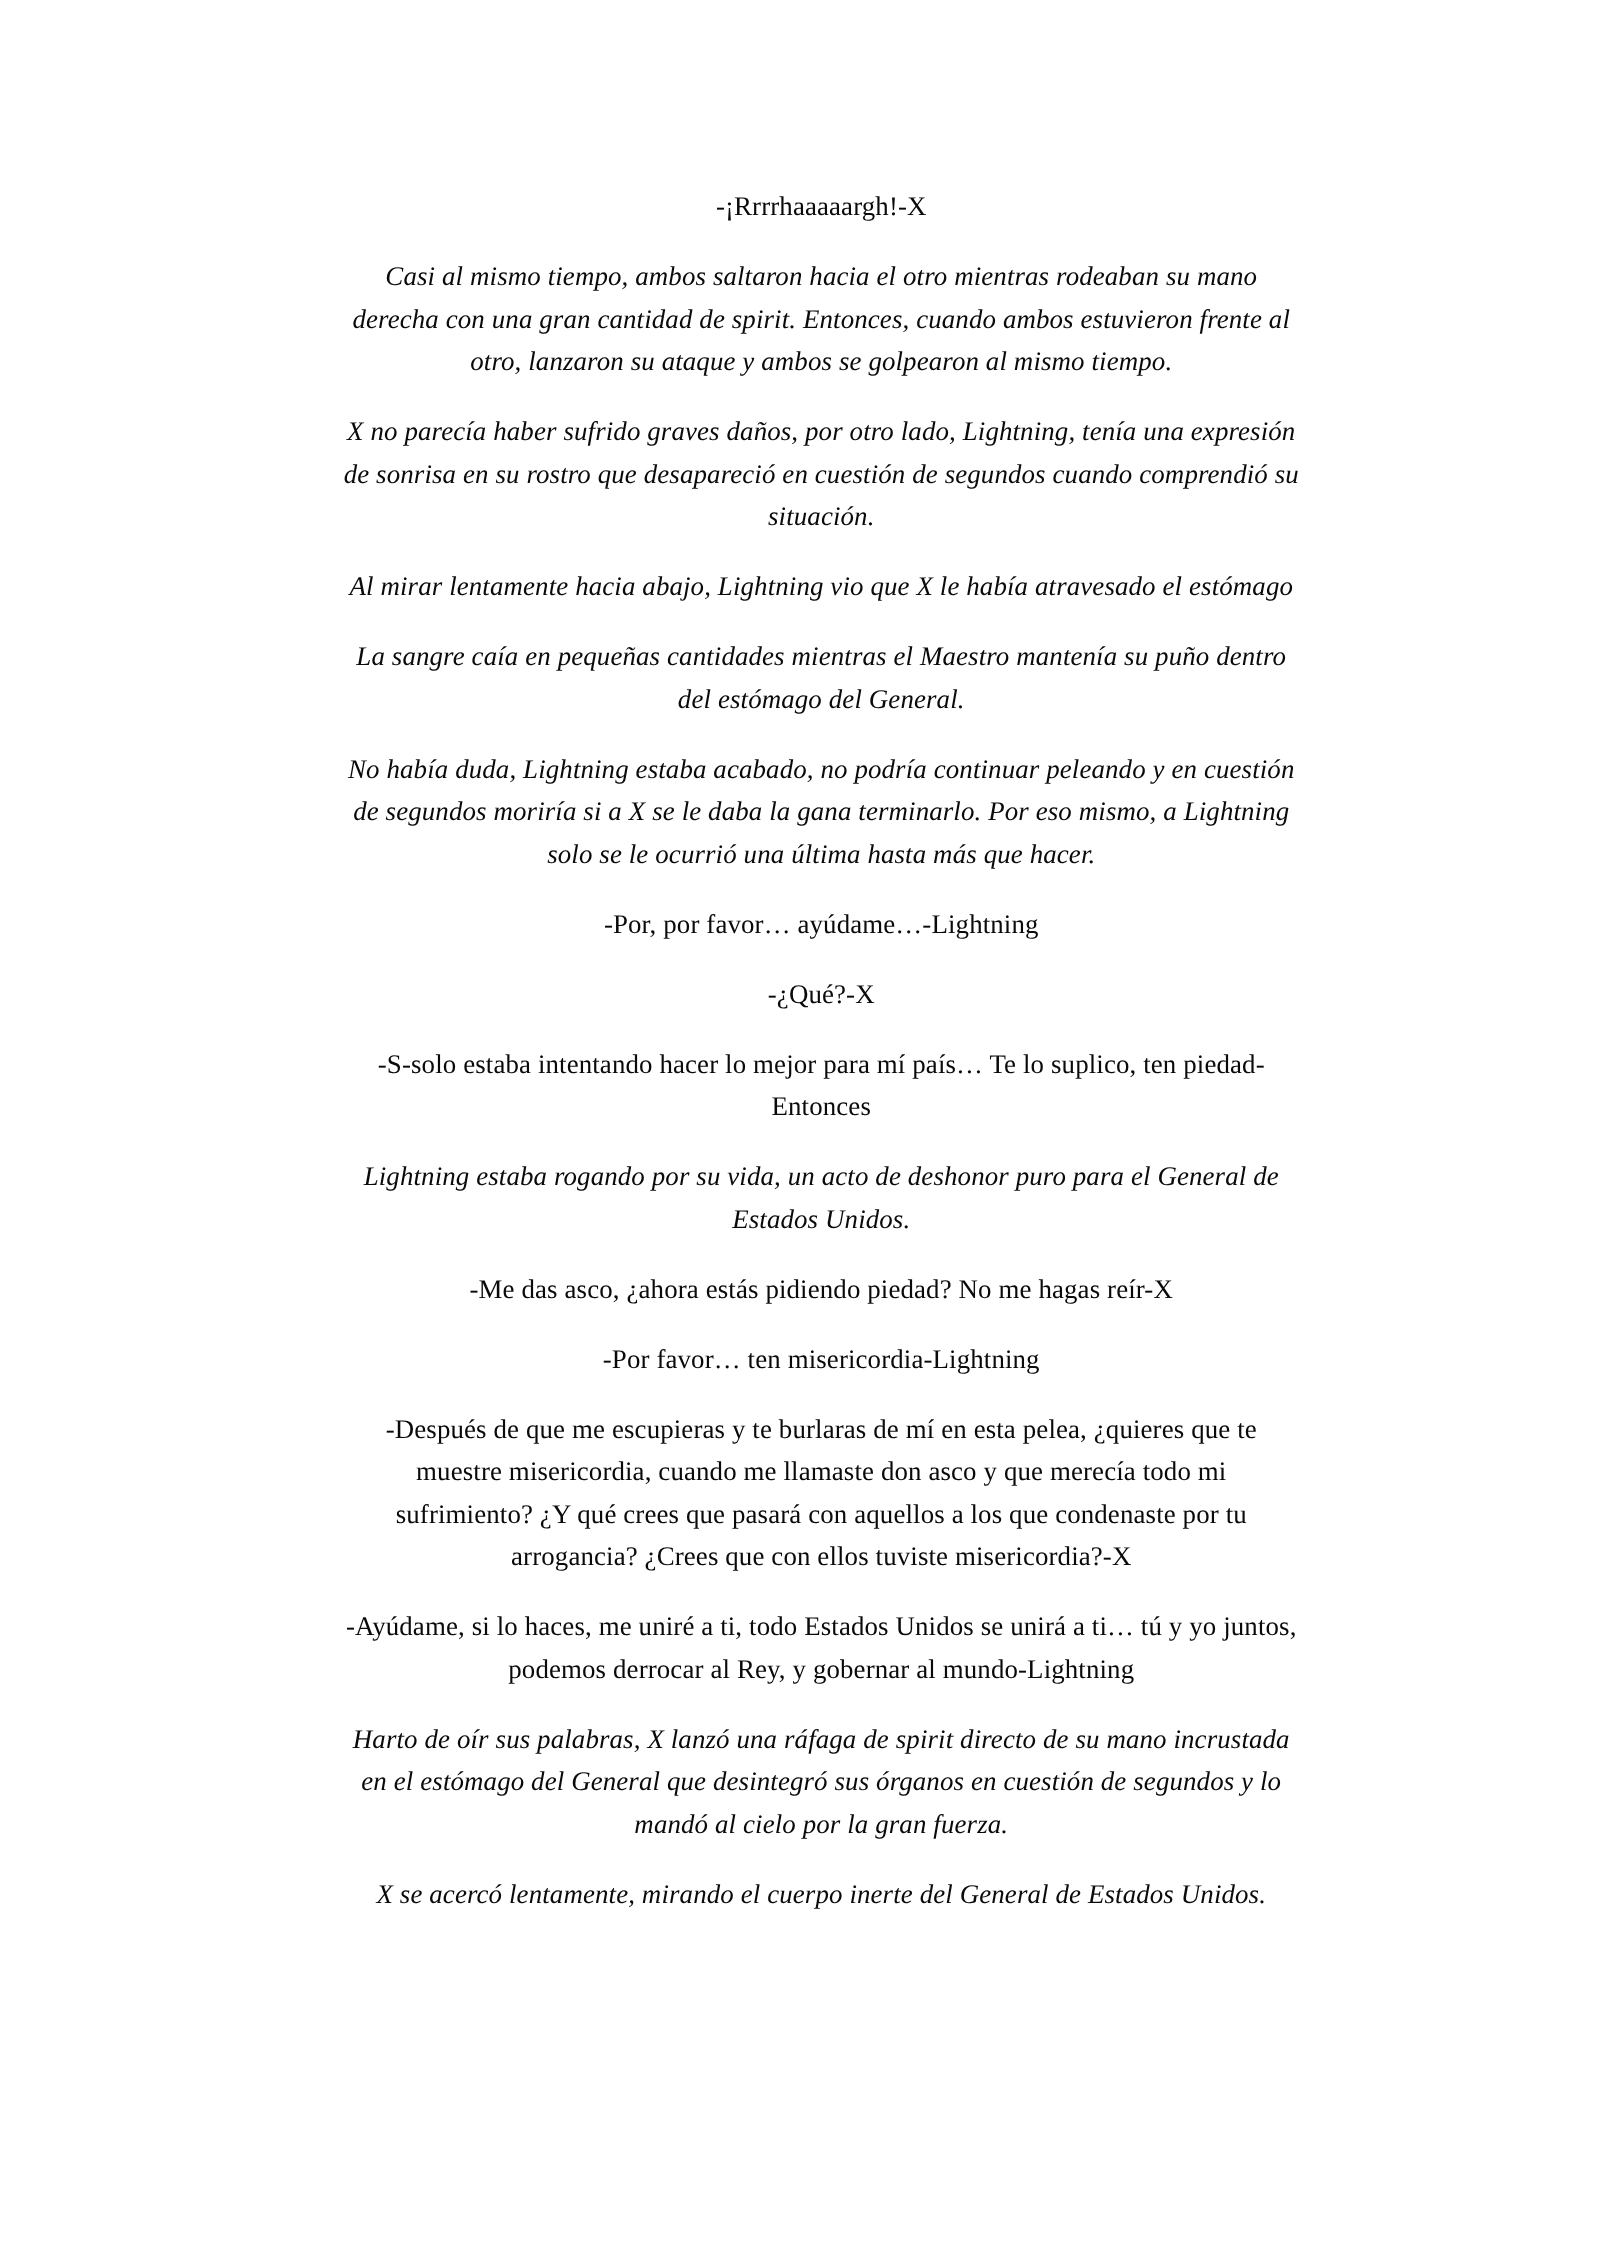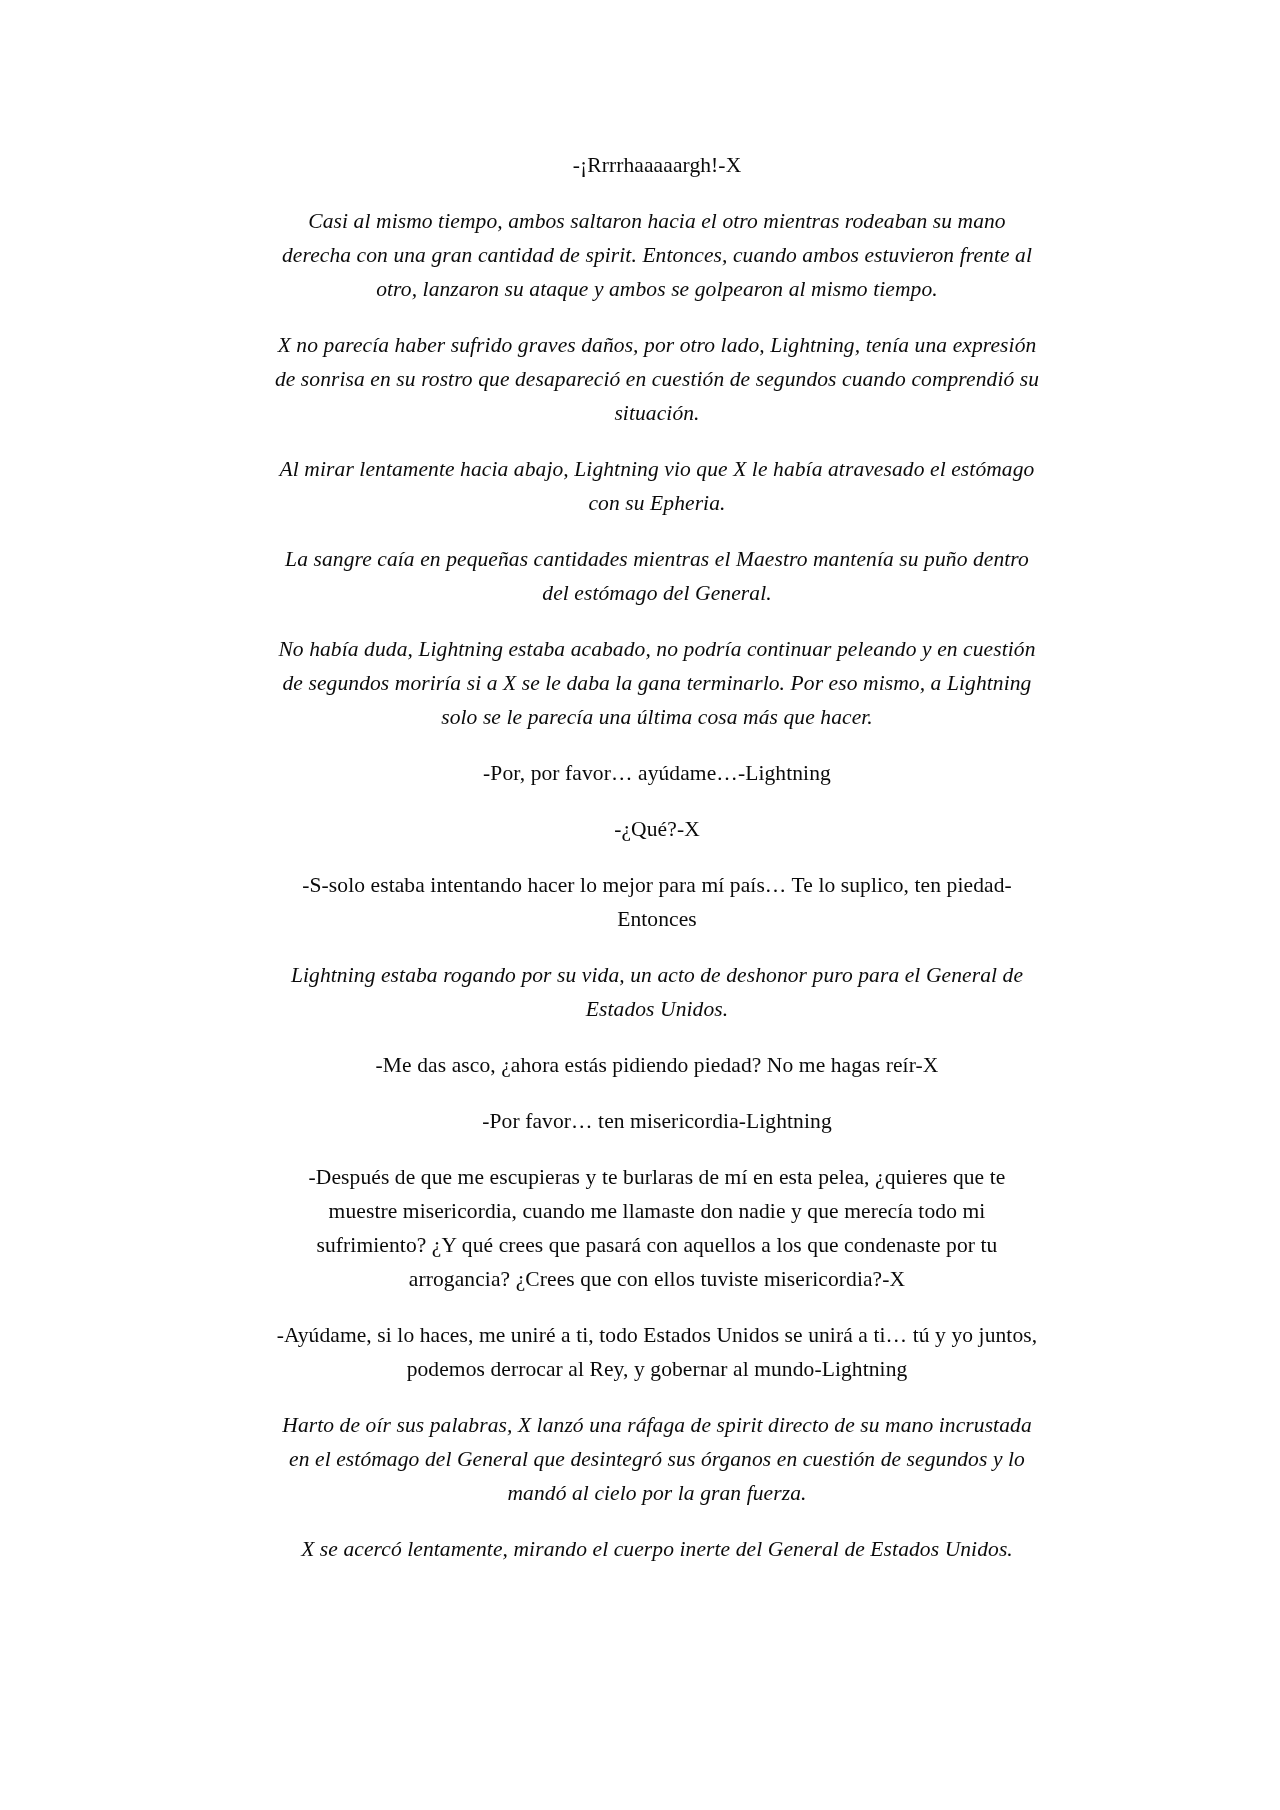--- a/index.html
+++ b/index.html
@@ -64,32 +64,31 @@
     </p>
 
     <p class="para italic">
       <span class="line">X no parecía haber sufrido graves daños, por otro lado, Lightning, tenía una expresión</span>
       <span class="line">de sonrisa en su rostro que desapareció en cuestión de segundos cuando comprendió su</span>
       <span class="line">situación.</span>
     </p>
 
     <p class="para italic">
       <span class="line">Al mirar lentamente hacia abajo, Lightning vio que X le había atravesado el estómago</span>
-      <span class="line">con su Epheria.</span>
     </p>
 
     <p class="para italic">
       <span class="line">La sangre caía en pequeñas cantidades mientras el Maestro mantenía su puño dentro</span>
       <span class="line">del estómago del General.</span>
     </p>
 
     <p class="para italic">
       <span class="line">No había duda, Lightning estaba acabado, no podría continuar peleando y en cuestión</span>
       <span class="line">de segundos moriría si a X se le daba la gana terminarlo. Por eso mismo, a Lightning</span>
-      <span class="line">solo se le parecía una última cosa más que hacer.</span>
+      <span class="line">solo se le ocurrió una última hasta más que hacer.</span>
     </p>
 
     <p class="para">
       <span class="line">-Por, por favor… ayúdame…-Lightning</span>
     </p>
 
     <p class="para">
       <span class="line">-¿Qué?-X</span>
     </p>
 
@@ -106,21 +105,21 @@
     <p class="para">
       <span class="line">-Me das asco, ¿ahora estás pidiendo piedad? No me hagas reír-X</span>
     </p>
 
     <p class="para">
       <span class="line">-Por favor… ten misericordia-Lightning</span>
     </p>
 
     <p class="para">
       <span class="line">-Después de que me escupieras y te burlaras de mí en esta pelea, ¿quieres que te</span>
-      <span class="line">muestre misericordia, cuando me llamaste don nadie y que merecía todo mi</span>
+      <span class="line">muestre misericordia, cuando me llamaste don asco y que merecía todo mi</span>
       <span class="line">sufrimiento? ¿Y qué crees que pasará con aquellos a los que condenaste por tu</span>
       <span class="line">arrogancia? ¿Crees que con ellos tuviste misericordia?-X</span>
     </p>
 
     <p class="para">
       <span class="line">-Ayúdame, si lo haces, me uniré a ti, todo Estados Unidos se unirá a ti… tú y yo juntos,</span>
       <span class="line">podemos derrocar al Rey, y gobernar al mundo-Lightning</span>
     </p>
 
     <p class="para italic">

